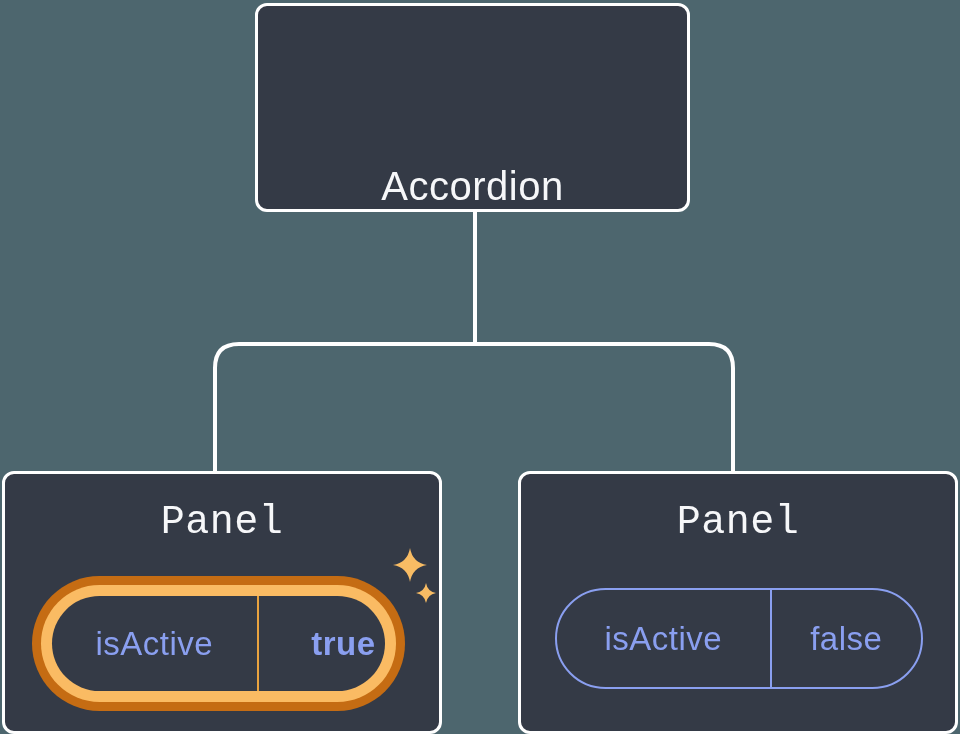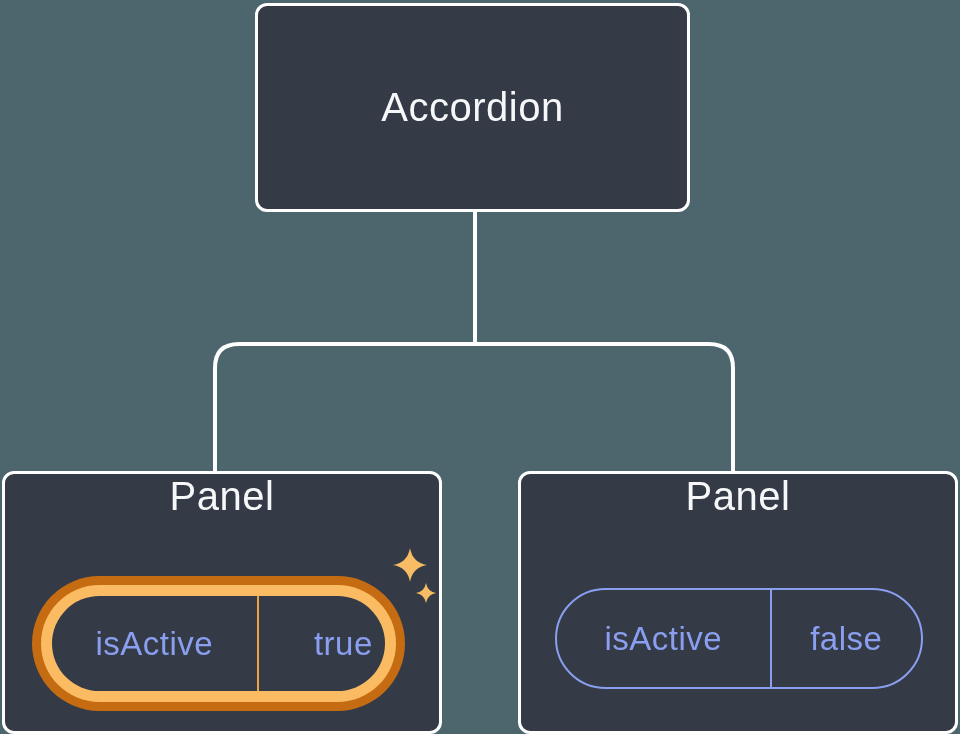--- a/index.html
+++ b/index.html
@@ -30,37 +30,39 @@
     box-sizing: border-box;
     background: var(--node-fill, #343A46);
     border: 3px solid var(--node-border, #FFFFFF);
     border-radius: 12px;
     z-index: 1;
   }
   .node-root {
     left: 255px; top: 3px;
     width: 435px; height: 209px;
     display: flex;
-    align-items: center;
+    align-items: flex-end;
     justify-content: center;
   }
   .node-title {
     color: var(--title-text, #F6F7F9);
     font-size: 40px;
     font-weight: 500;
     letter-spacing: 0.5px;
     text-align: center;
   }
   .node-panel {
     top: 471px;
     width: 440px; height: 263px;
   }
   .node-panel-left  { left: 2px; }
   .node-panel-right { left: 518px; }
   .panel-title {
+    margin-top: 26px;
+    font-family: Liberation Mono, monospace;
   }
   
   .pill-active-outer {
     position: absolute;
     left: 27px; top: 102px;
     width: 373px; height: 135px;
     box-sizing: border-box;
     background: var(--highlight-ring-outer, #C56C13);
     border-radius: 999px;
     padding: 9px;
@@ -84,21 +86,21 @@
   }
   .pill-cell {
     display: flex;
     align-items: center;
     justify-content: center;
     color: var(--state-text, #8A9FF0);
     font-size: 33px;
     letter-spacing: 0.5px;
   }
   .cell-name-active  { flex: 0 0 61.5%; }
-  .cell-value-active { flex: 1 1 auto; font-weight: 400; padding-left: 43px; }
+  .cell-value-active { flex: 1 1 auto; font-weight: 700; padding-left: 43px; }
   .divider-active {
     flex: 0 0 2px;
     background: var(--highlight-divider, #E9A33F);
   }
   
   .pill-inactive {
     position: absolute;
     left: 34px; top: 114px;
     width: 368px; height: 101px;
     box-sizing: border-box;

